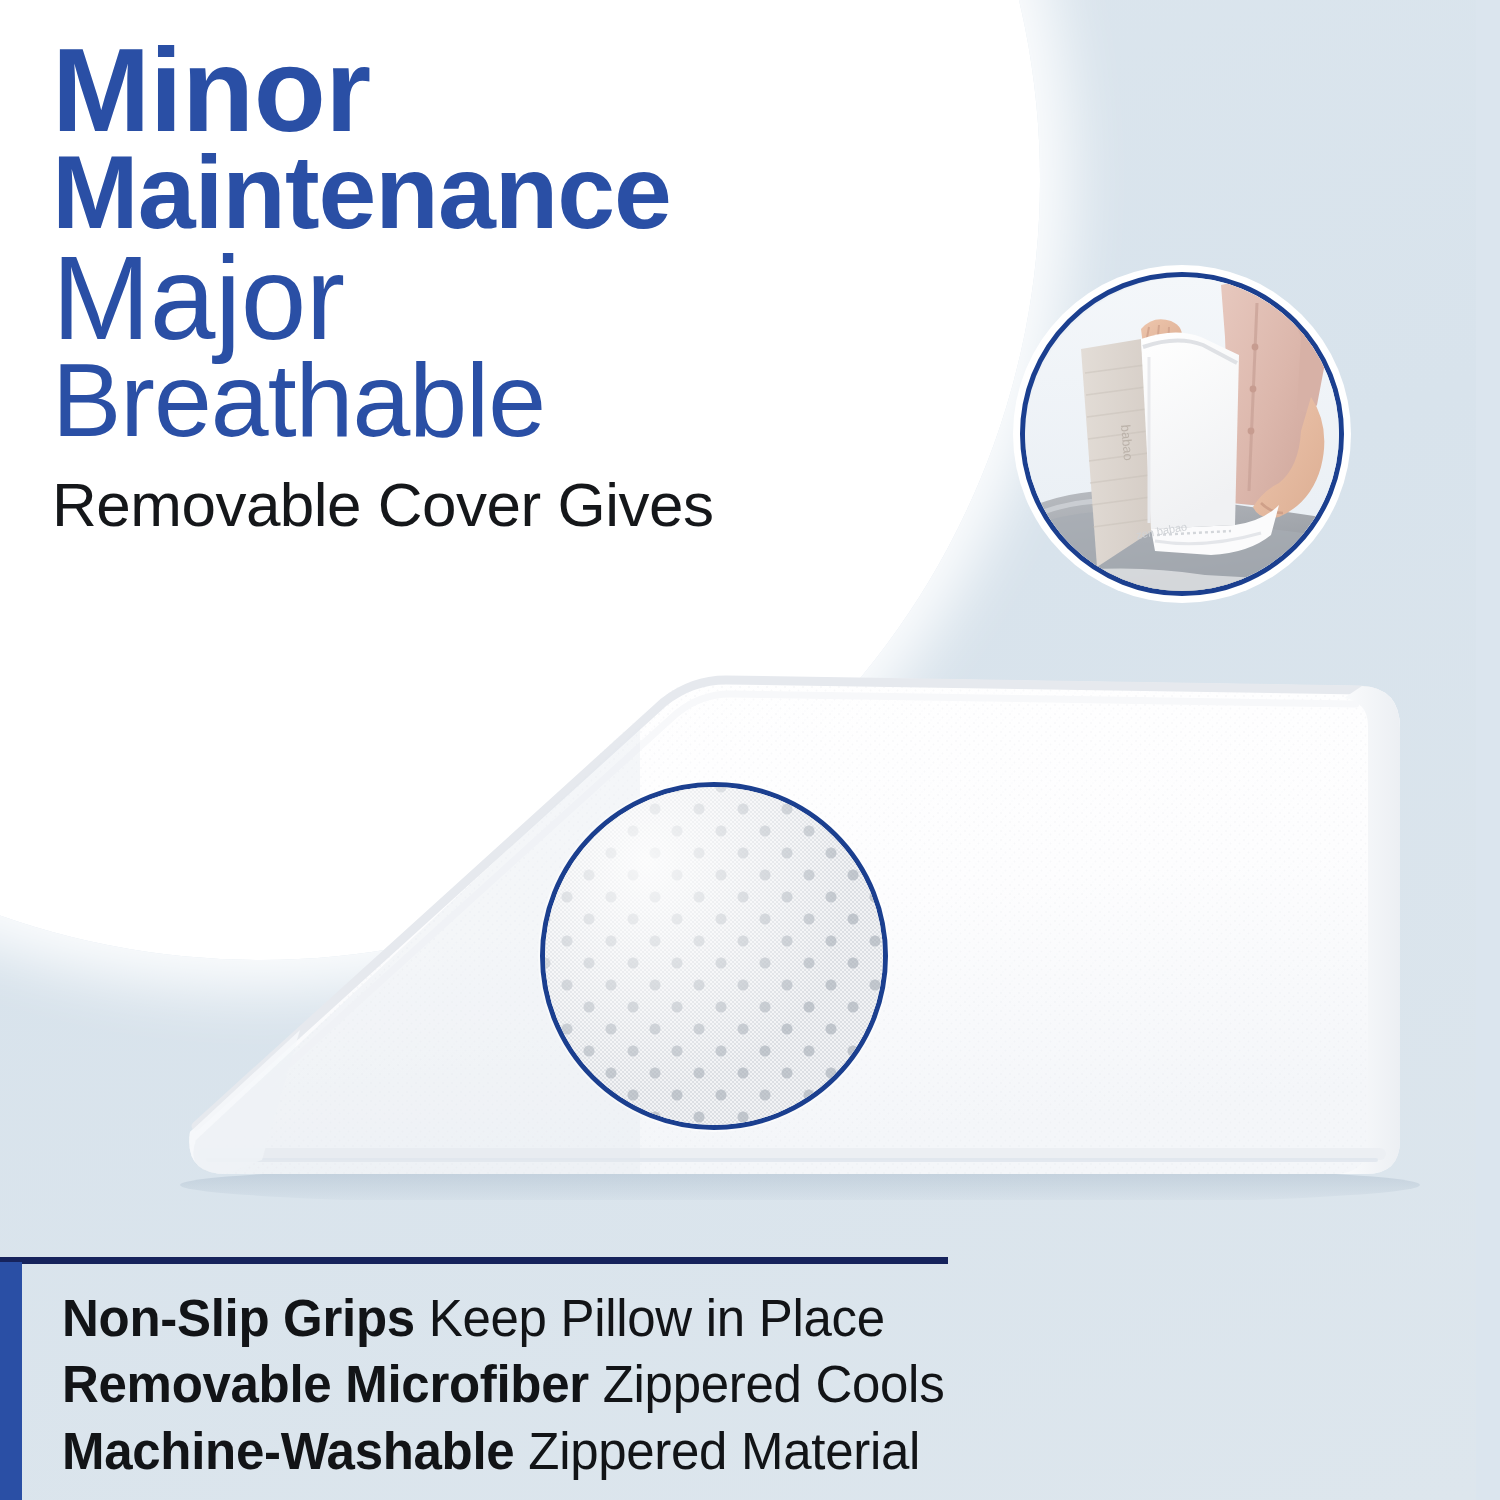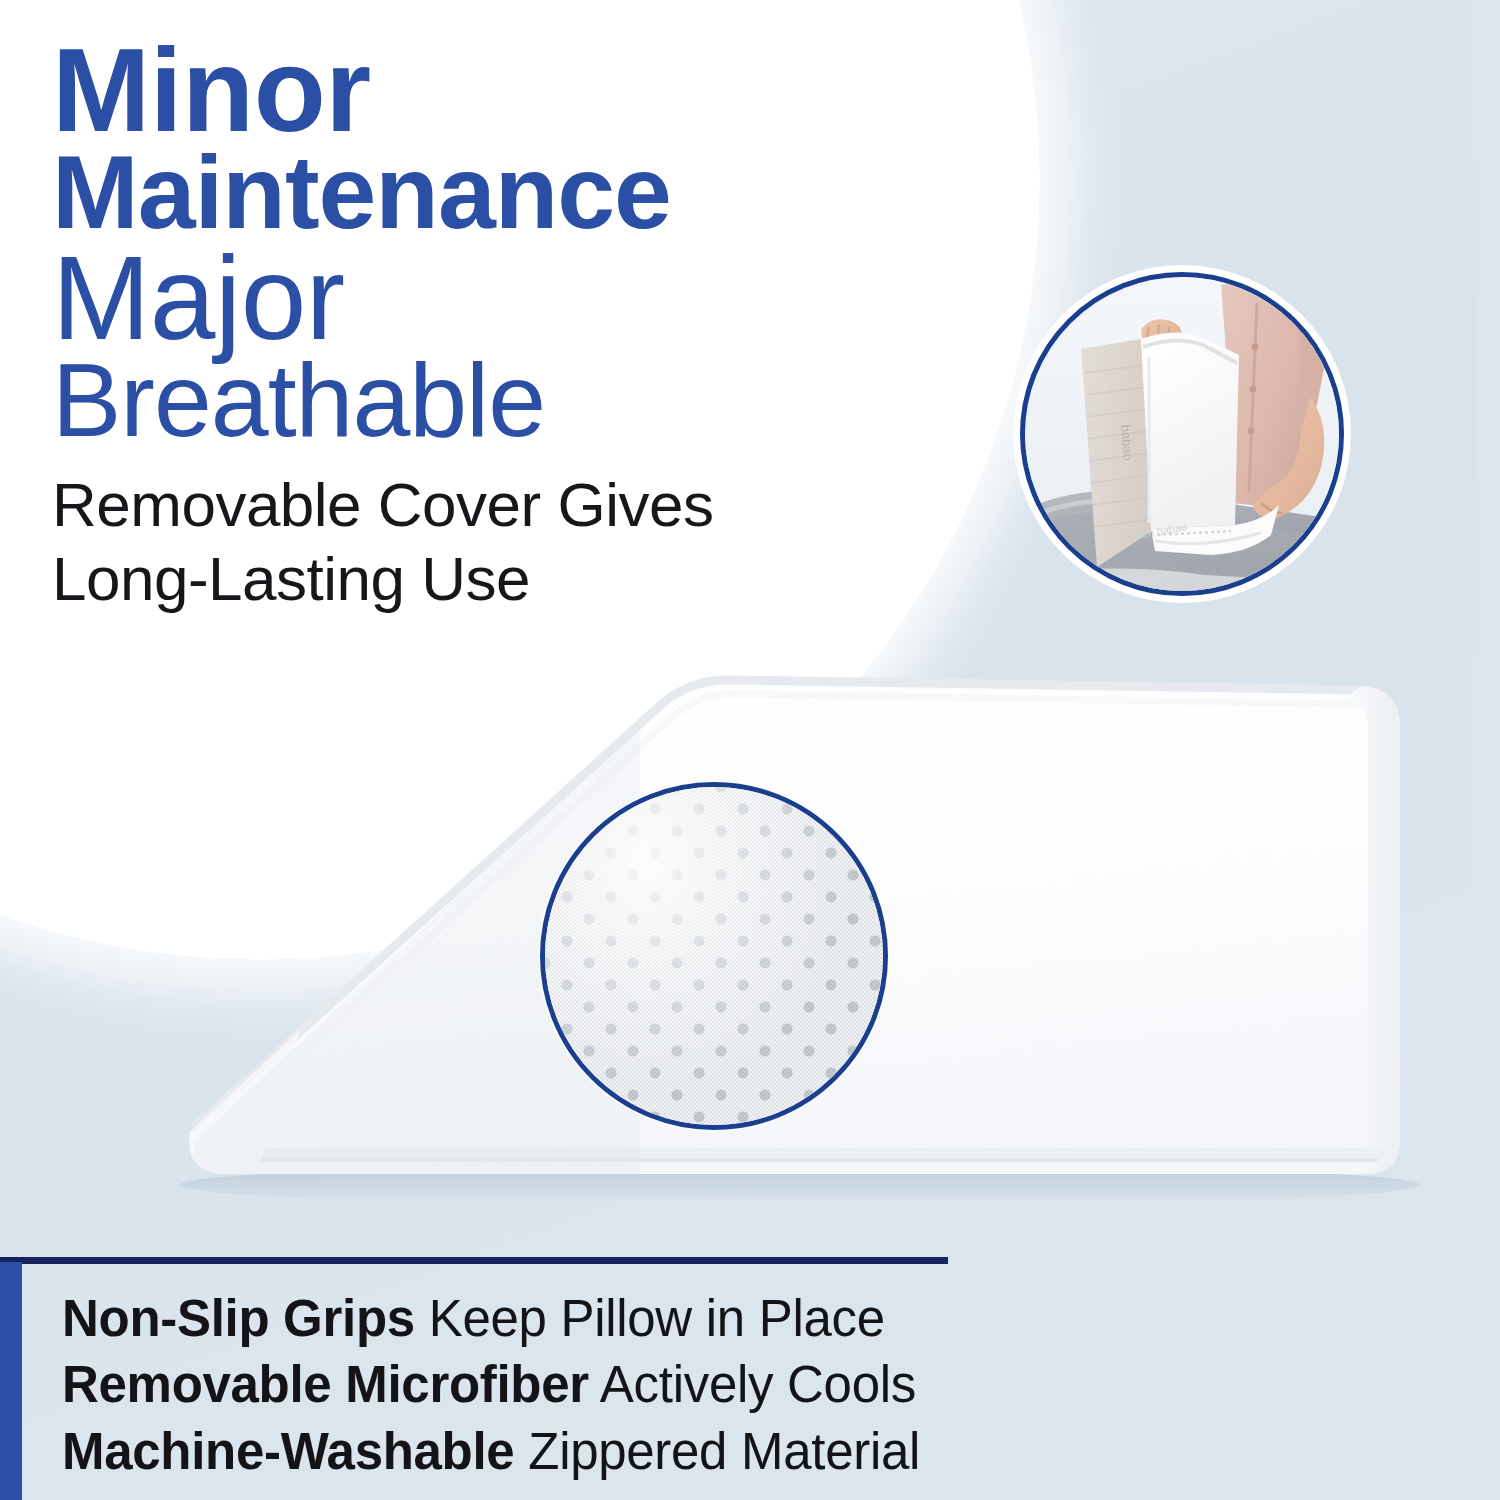--- a/index.html
+++ b/index.html
@@ -139,21 +139,20 @@
   <div class="bg-base"></div>
   <div class="bg-white-circle"></div>
 
   <div class="headline">
     <span class="h-line h-bold">Minor</span>
     <span class="h-line h-light">Maintenance</span>
     <span class="h-line h-bold2">Major</span>
     <span class="h-line h-light2">Breathable</span>
     <span class="subhead">
       <span>Removable Cover Gives</span><br>
-      <span>Long-Lasting Use</span>
     </span>
   </div>
 
   <div class="pillow-wrap">
     <svg class="pillow-svg" width="1500" height="560" viewBox="0 0 1500 560">
       <defs>
         <linearGradient id="faceGrad" x1="0" y1="0" x2="0.25" y2="1">
           <stop offset="0%" stop-color="#ffffff"></stop>
           <stop offset="55%" stop-color="#fdfdfe"></stop>
           <stop offset="100%" stop-color="#f4f6f9"></stop>
@@ -300,20 +299,20 @@
   </div>
 
   <div class="divider"></div>
   <div class="side-bar"></div>
 
   <div class="bullets">
     <span class="bullet">
       <b>Non-Slip Grips</b><span> Keep Pillow in Place</span>
     </span>
     <span class="bullet">
-      <b>Removable Microfiber</b><span> Actively Cools</span>
+      <b>Removable Microfiber</b><span> Zippered Cools</span>
     </span>
     <span class="bullet">
       <b>Machine-Washable</b><span> Zippered Material</span>
     </span>
   </div>
 
 </div>
 
 </body></html>

